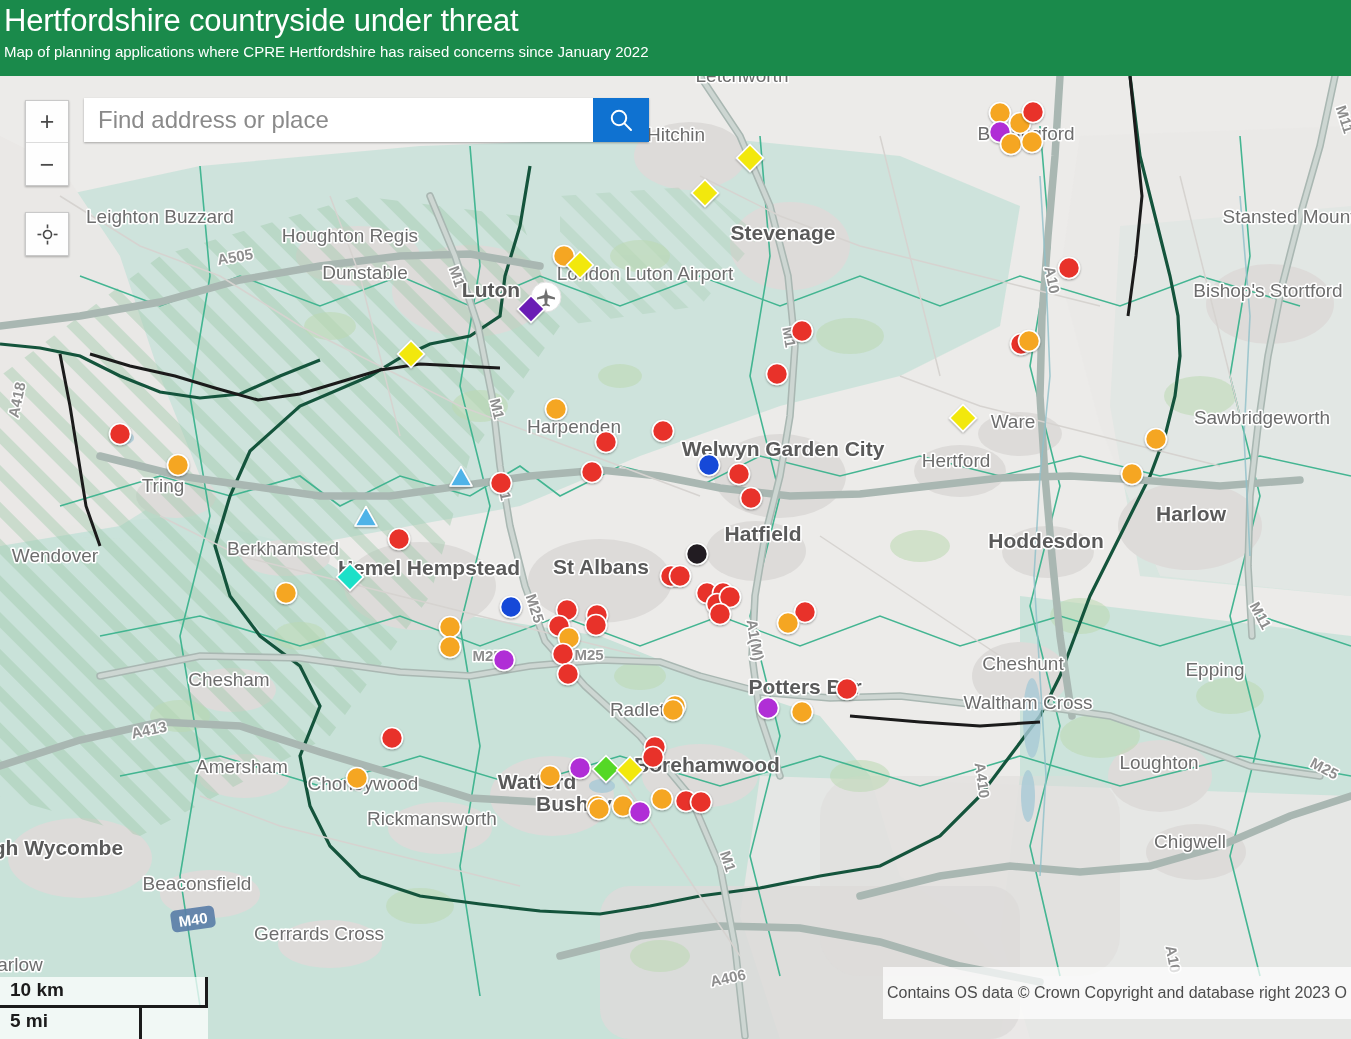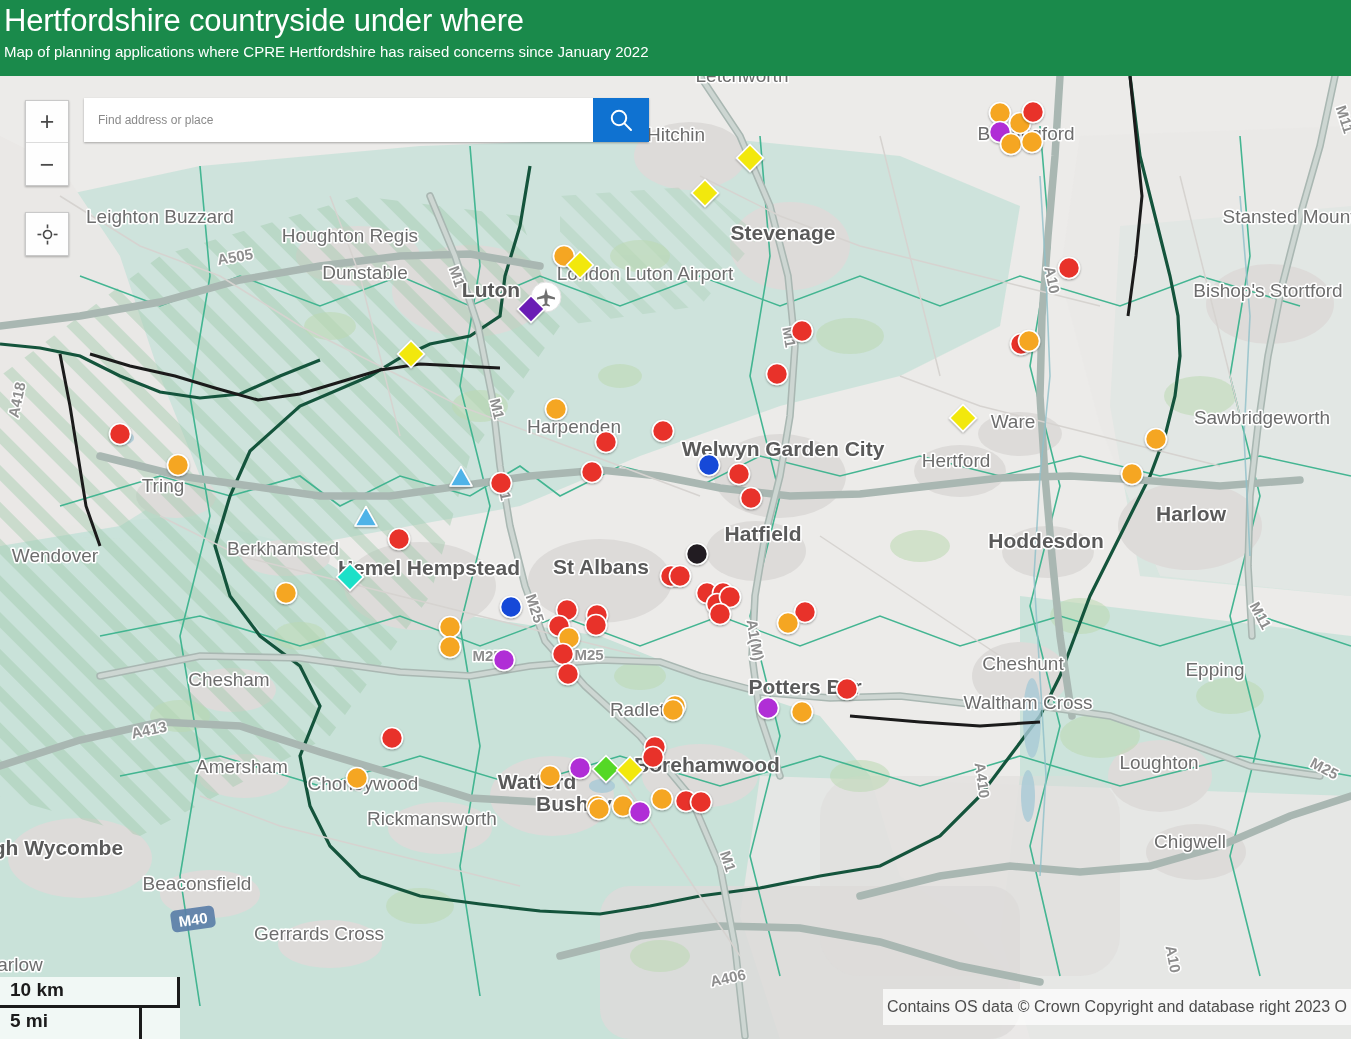--- a/index.html
+++ b/index.html
@@ -19,49 +19,49 @@
   
   .ctl{position:absolute;background:#fefefe;border:1px solid #c9c9c9;box-shadow:0 1px 2px rgba(0,0,0,.28);}
   #zoomctl{left:25px;top:24px;width:42px;height:84px;}
   #zoomin,#zoomout{width:42px;height:42px;display:flex;align-items:center;justify-content:center;
      font-size:25px;color:#4a4a4a;cursor:pointer;user-select:none;box-sizing:border-box;}
   #zoomin{border-bottom:1px solid #dcdcdc;}
   #locctl{left:25px;top:136px;width:42px;height:42px;display:flex;align-items:center;justify-content:center;cursor:pointer;}
 
   #searchwrap{position:absolute;left:84px;top:22px;width:565px;height:44px;display:flex;
      box-shadow:0 1px 2px rgba(0,0,0,.3);}
-  #searchinput{flex:1;border:none;outline:none;background:#fff;font-size:12px;color:#8b5cf6;
+  #searchinput{flex:1;border:none;outline:none;background:#fff;font-size:24px;color:#8b5cf6;
      padding:0 14px;font-family:"Liberation Sans",sans-serif;}
   #searchinput::placeholder{color:#8a8a8a;}
   #searchbtn{width:56px;background:#0f72d1;display:flex;align-items:center;justify-content:center;cursor:pointer;}
 
   
   #scalebar{position:absolute;left:0;bottom:0;background:rgba(255,255,255,.74);}
   .scale-row{position:relative;height:31px;box-sizing:border-box;}
-  .scale-km{width:180px;border-bottom:3px solid #1b1b1b;border-right:3px solid #1b1b1b;}
+  .scale-km{width:208px;border-bottom:3px solid #1b1b1b;border-right:3px solid #1b1b1b;}
   .scale-mi{width:142px;border-right:3px solid #1b1b1b;}
   .scale-lbl{position:absolute;left:10px;top:2px;font-size:19px;font-weight:bold;color:#1b1b1b;
      font-family:"Liberation Sans",sans-serif;}
-  #attrib{position:absolute;right:0;bottom:14px;background:rgba(255,255,255,.72);
-     font-size:16px;color:#4d4d4d;padding:9px 4px;white-space:nowrap;}
+  #attrib{position:absolute;right:0;bottom:20px;background:rgba(255,255,255,.72);
+     font-size:16px;color:#4d4d4d;padding:17px 4px;white-space:nowrap;}
 
   .lbl{font-family:"Liberation Sans",sans-serif;fill:#6d6d6d;paint-order:stroke;
        stroke:#ffffff;stroke-width:3.2px;stroke-linejoin:round;}
   .lbl-major{font-size:21px;fill:#5a5a5a;font-weight:bold;}
   .lbl-town{font-size:19px;}
   .road-lbl{font-family:"Liberation Sans",sans-serif;fill:#8e8e8e;font-size:15px;font-weight:bold;
        paint-order:stroke;stroke:#fff;stroke-width:3px;stroke-linejoin:round;}
 </style>
 </head>
 <body>
 
 <div id="app">
 
   <div id="header">
-    <div id="title">Hertfordshire countryside under where</div>
+    <div id="title">Hertfordshire countryside under threat</div>
     <div id="subtitle">Map of planning applications where CPRE Hertfordshire has raised concerns since January 2022</div>
   </div>
 
   <div id="map">
     <svg id="mapsvg" width="1351" height="963" viewBox="0 0 1351 963">
       <defs>
         <pattern id="aonb" width="26" height="26" patternTransform="rotate(-45)" patternUnits="userSpaceOnUse">
           <rect width="26" height="26" fill="none"></rect>
           <rect width="11" height="26" fill="#9ec9a8" opacity="0.42"></rect>
         </pattern>

